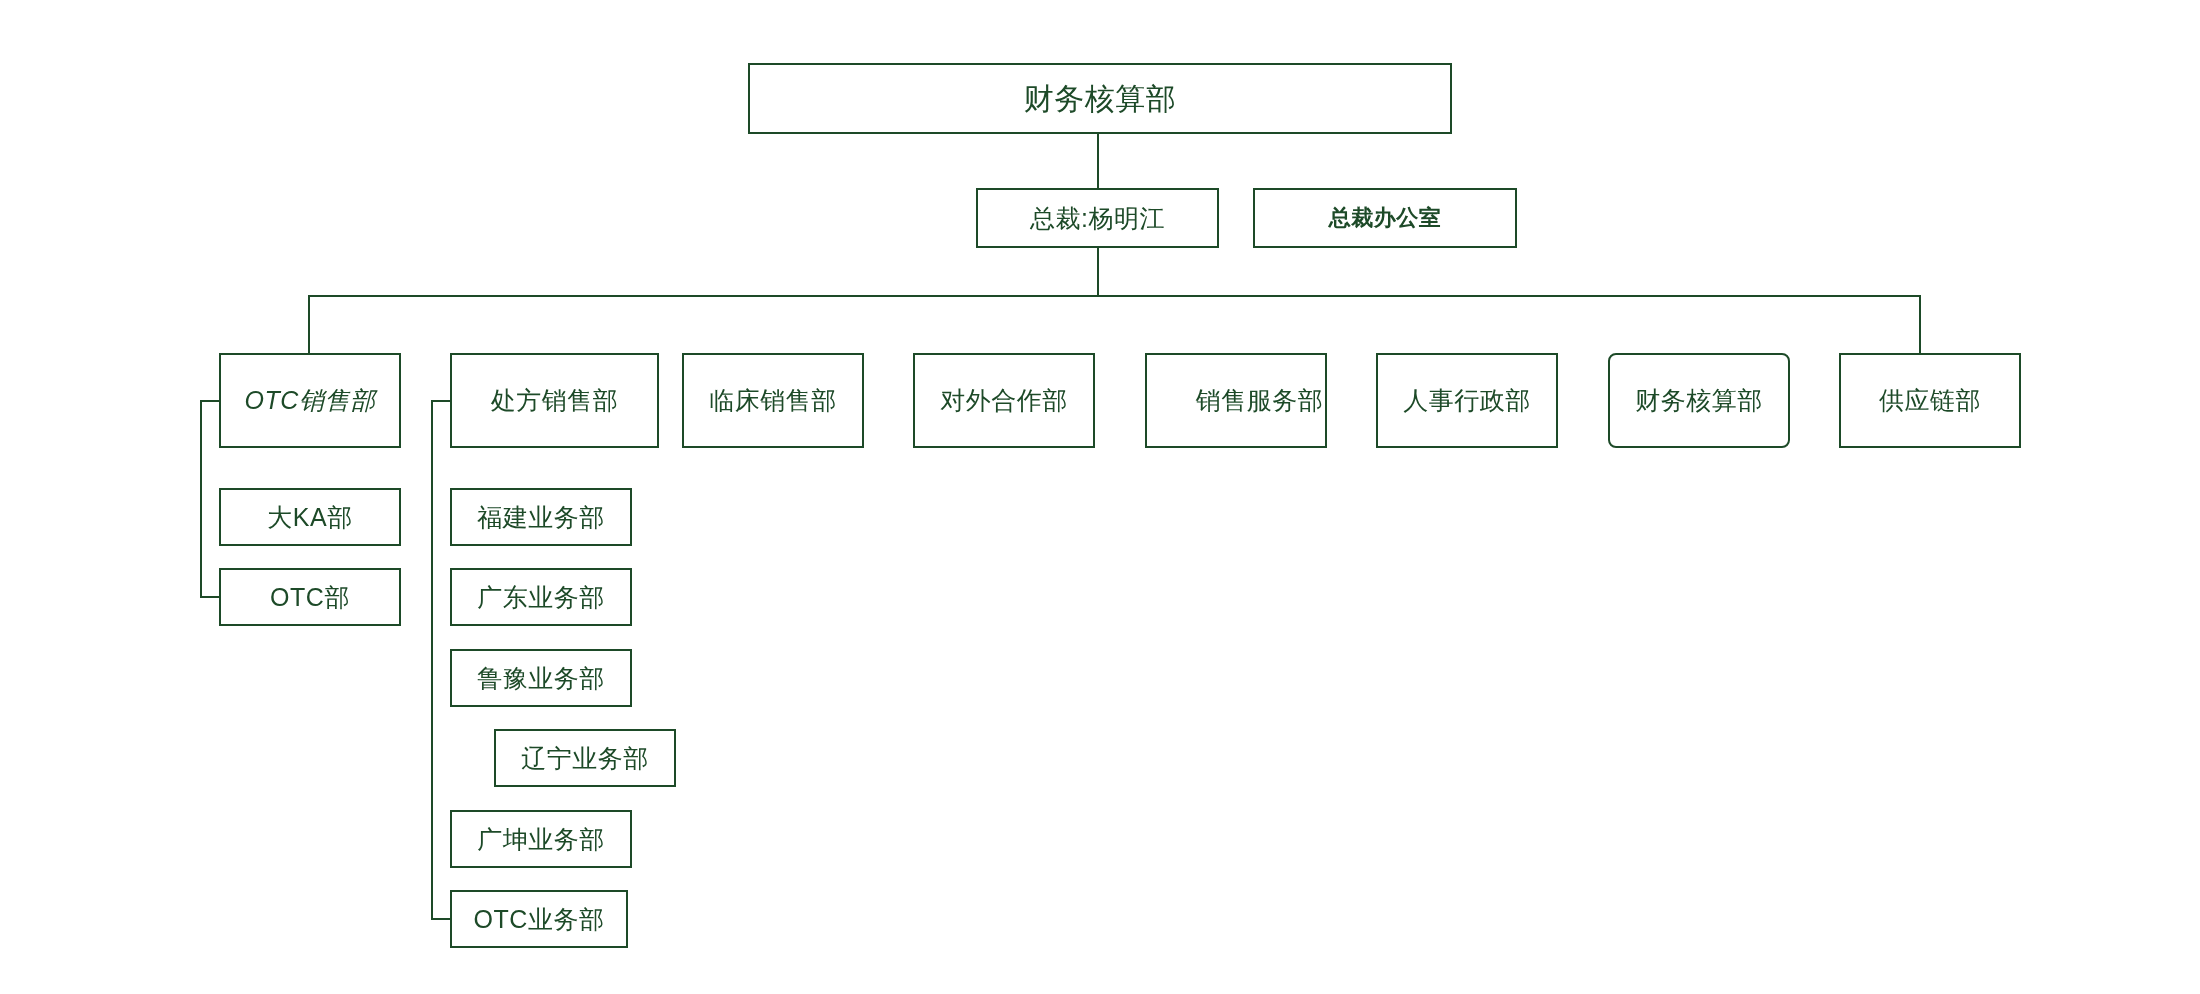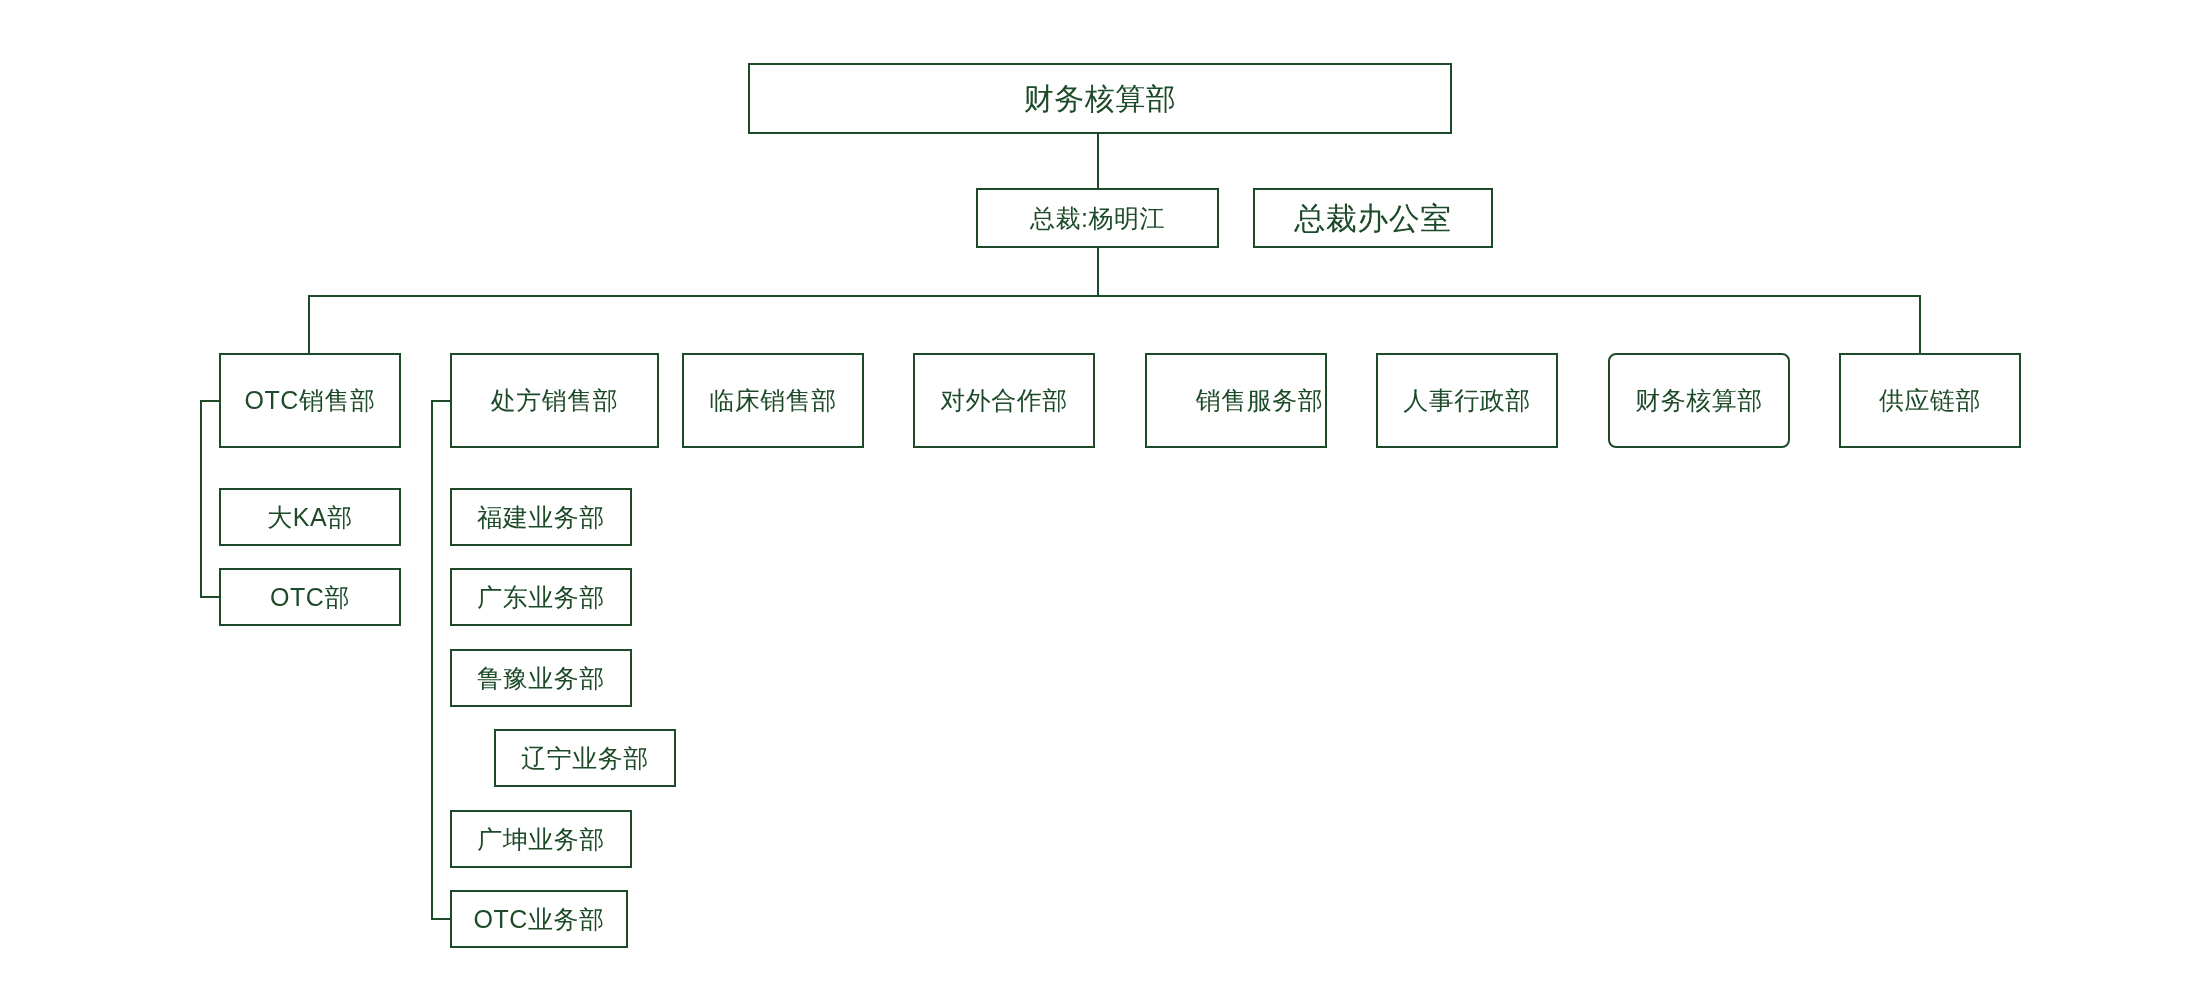--- a/index.html
+++ b/index.html
@@ -62,24 +62,24 @@
       <div class="conn conn-v" style="left: 431px; top: 400px; height: 519px;"></div>
       <div class="conn conn-h" style="left: 431px; top: 918px; width: 21px;"></div>
     </div>
   <div id="node-layer">
       <div class="node" style="left: 748px; top: 63px; width: 704px; height: 71px; font-size: 30px;">
         <span class="node-label">财务核算部</span>
       </div>
       <div class="node" style="left: 976px; top: 188px; width: 243px; height: 60px; font-size: 25px;">
         <span class="node-label">总裁:杨明江</span>
       </div>
-      <div class="node" style="left: 1253px; top: 188px; width: 240px; height: 60px; font-size: 31px;">
+      <div class="node" style="left: 1253px; top: 188px; width: 264px; height: 60px; font-size: 22px; font-weight: bold;">
         <span class="node-label">总裁办公室</span>
       </div>
-      <div class="node" style="left: 219px; top: 353px; width: 182px; height: 95px; font-size: 25px;">
+      <div class="node" style="left: 219px; top: 353px; width: 182px; height: 95px; font-size: 25px; font-style: italic;">
         <span class="node-label">OTC销售部</span>
       </div>
       <div class="node" style="left: 450px; top: 353px; width: 209px; height: 95px; font-size: 25px;">
         <span class="node-label">处方销售部</span>
       </div>
       <div class="node" style="left: 682px; top: 353px; width: 182px; height: 95px; font-size: 25px;">
         <span class="node-label">临床销售部</span>
       </div>
       <div class="node" style="left: 913px; top: 353px; width: 182px; height: 95px; font-size: 25px;">
         <span class="node-label">对外合作部</span>

